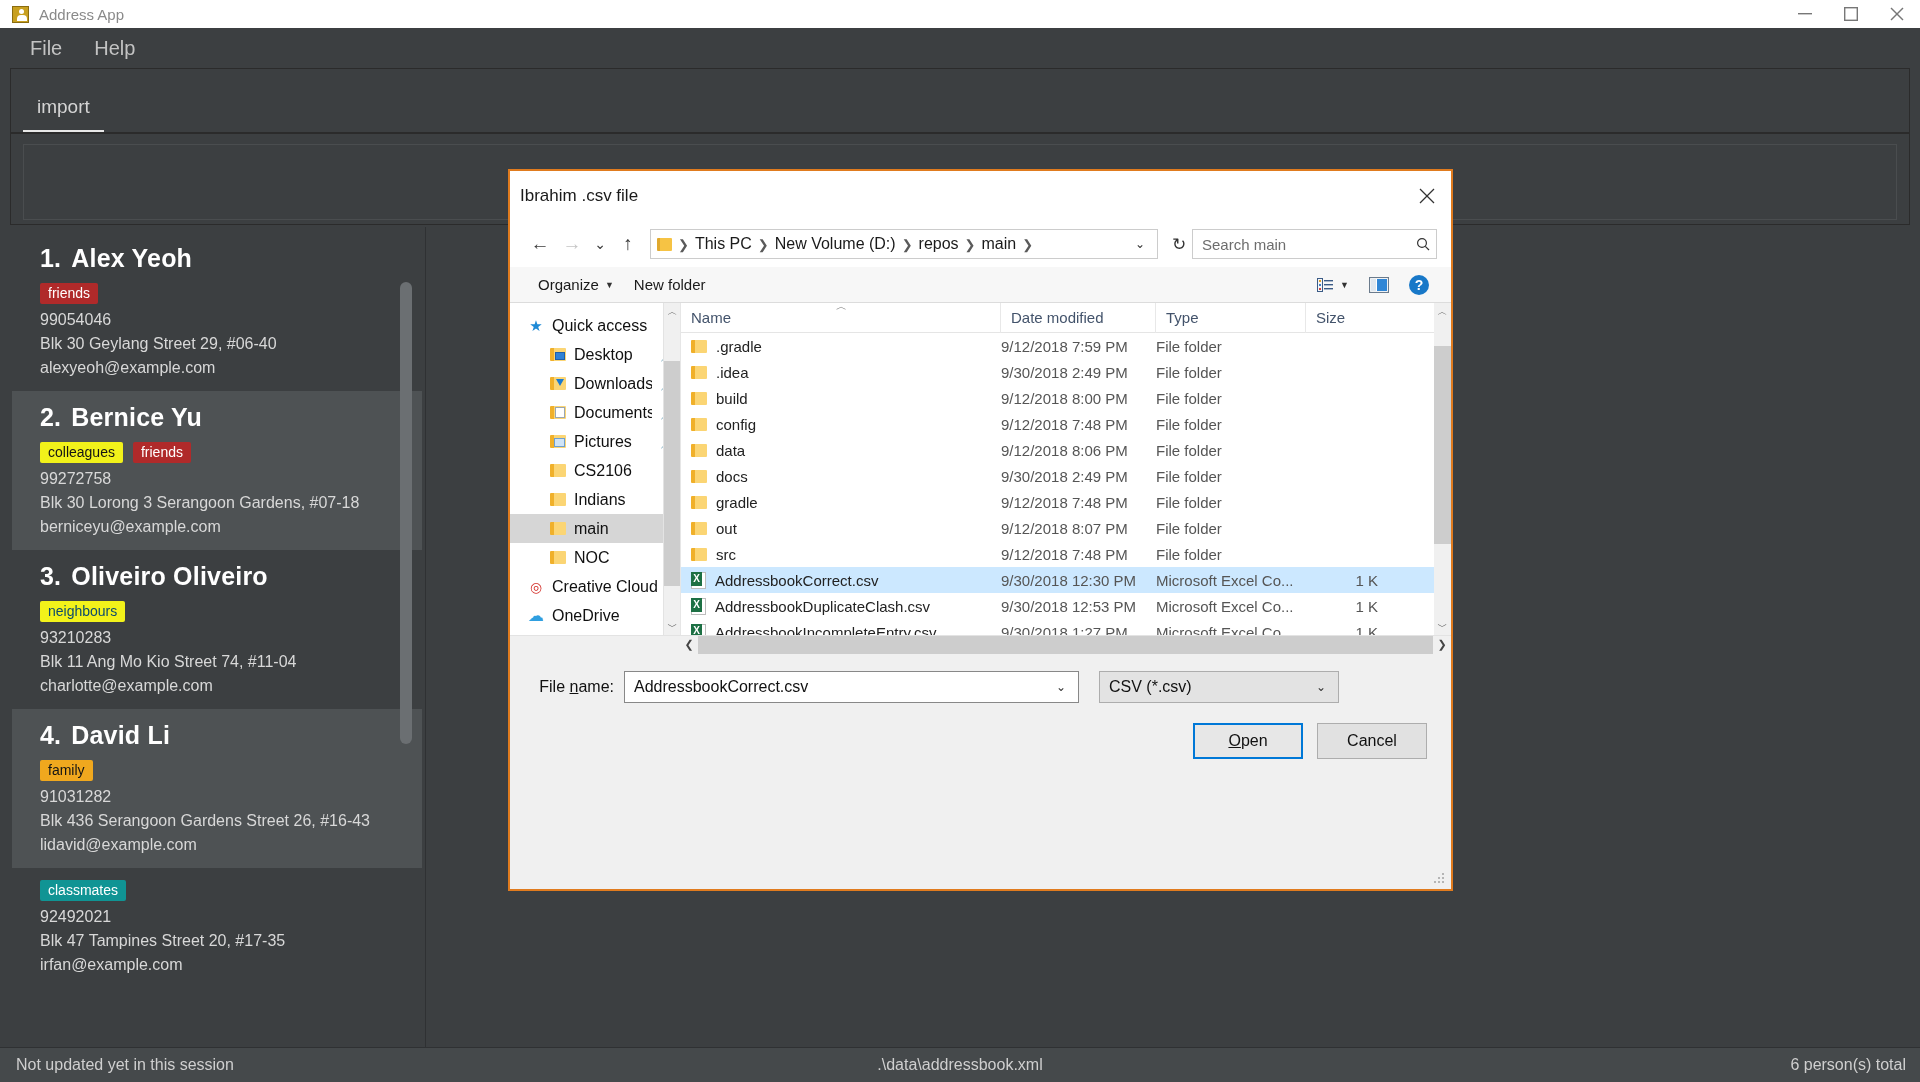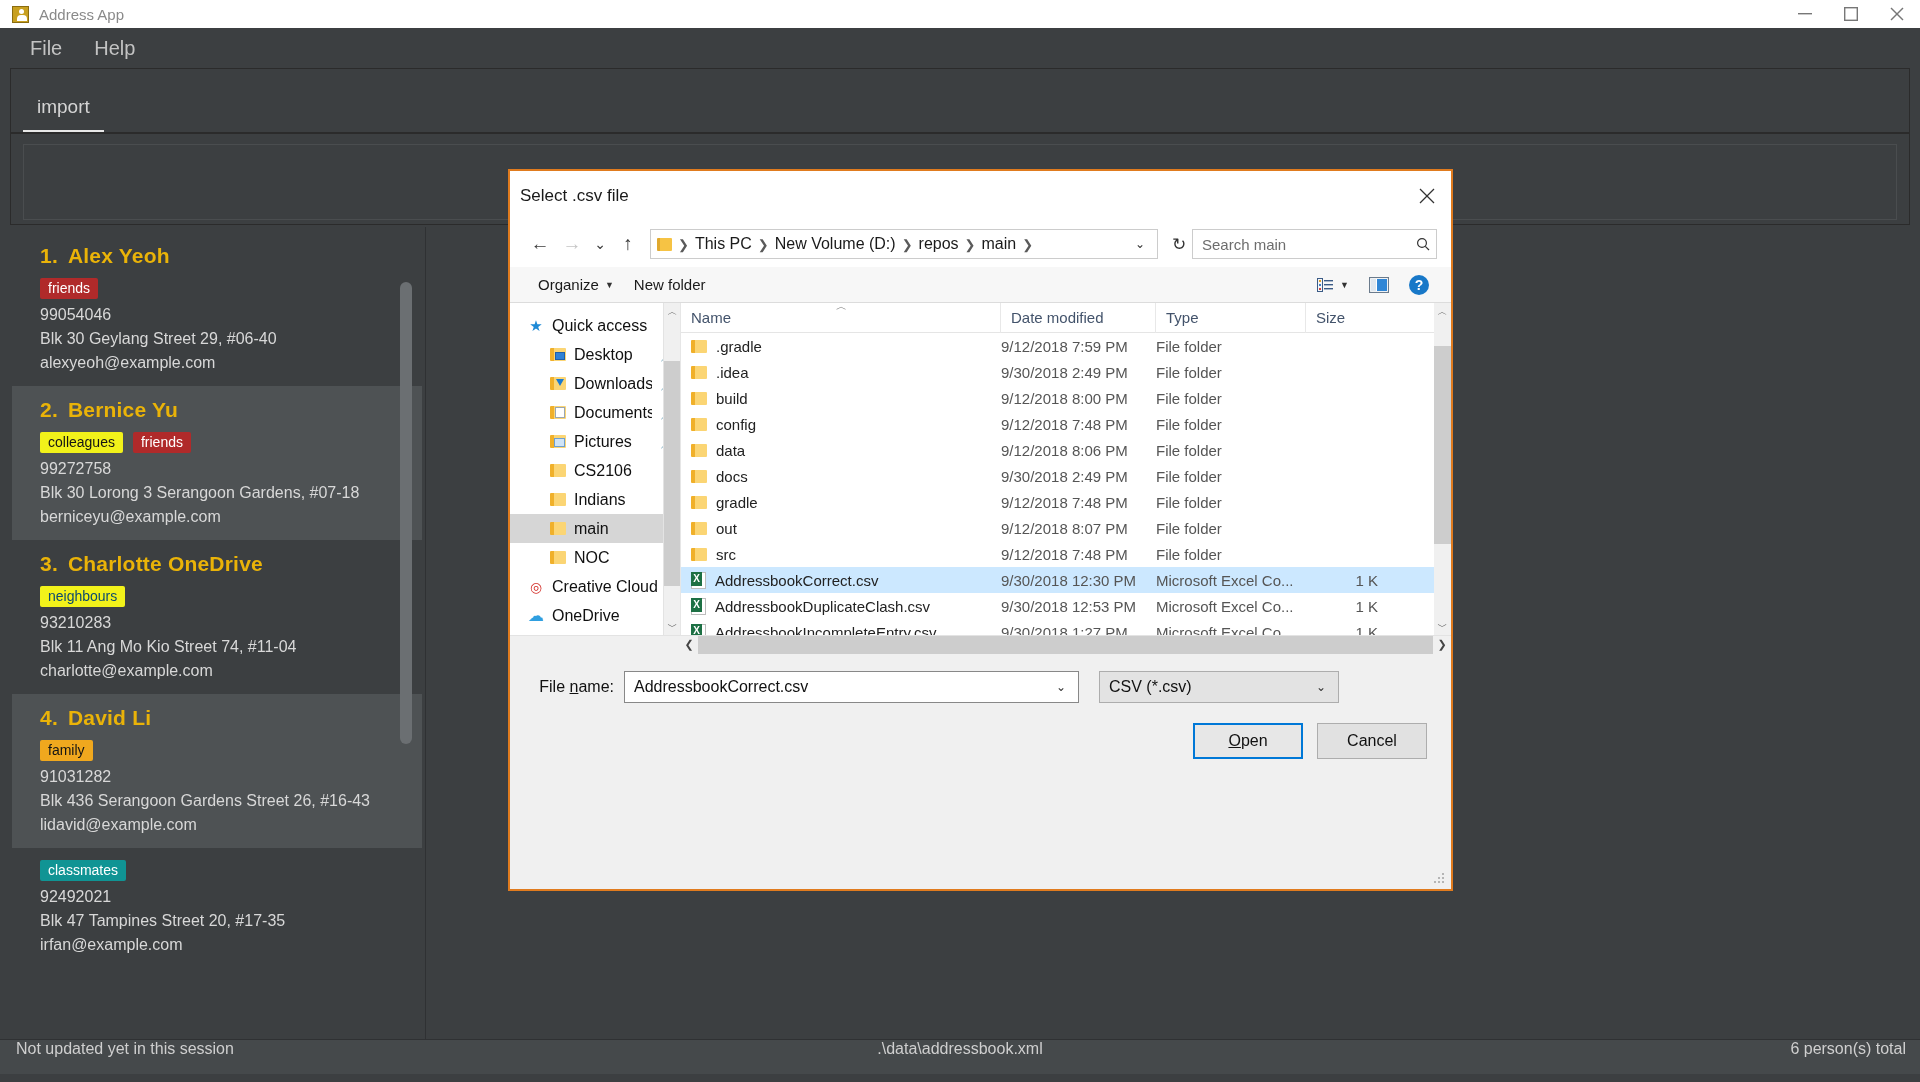--- a/index.html
+++ b/index.html
@@ -91,21 +91,21 @@
   }
 
   
   .contact-card {
     padding: 12px 0 14px 28px;
     color: #d6d6d6;
   }
   .contact-card.odd  { background: #3c3f41; }
   .contact-card.even { background: #4e5254; }
   .card-title {
-    font-size: 21px; font-weight: bold; color: #eab308; margin-bottom: 10px;
+    font-size: 25px; font-weight: bold; color: #ffffff; margin-bottom: 10px;
     letter-spacing: 0.2px;
   }
   .card-title .idx { margin-right: 10px; }
   .tag-row { display: flex; gap: 10px; margin-bottom: 7px; }
   .tag {
     font-size: 14px; padding: 3px 8px 4px 8px; border-radius: 2px; line-height: 1;
     white-space: nowrap;
   }
   .card-line { font-size: 16px; color: #d8d8d8; margin-top: 6px; }
 
@@ -114,24 +114,24 @@
     position: absolute; top: 0; right: 10px; width: 12px; height: 100%;
     background: transparent;
   }
   .list-scroll-thumb {
     position: absolute; left: 0; top: 50px; width: 12px; height: 462px;
     background: #6b6f72; border-radius: 6px;
   }
 
   
   .statusbar {
-    position: absolute; bottom: 8px; left: 0; width: 1920px; height: 35px;
+    position: absolute; bottom: 0; left: 0; width: 1920px; height: 35px;
     background: #45494b;
     border-top: 1px solid #2f3133;
-    display: flex; align-items: flex-start;
+    display: flex; align-items: center;
     font-size: 16px; color: #cfcfcf;
   }
   .status-left { padding-left: 16px; }
   .status-center { position: absolute; left: 0; width: 1920px; text-align: center; }
   .status-right { position: absolute; right: 14px; }
 
   
   .dialog {
     position: absolute; left: 508px; top: 169px; width: 945px; height: 722px;
     background: #f0f0f0;
@@ -418,21 +418,21 @@
           <div class="card-title"><span class="idx">2.</span><span>Bernice Yu</span></div>
           <div class="tag-row">
             <span class="tag" style="background: rgb(242, 242, 26); color: rgb(20, 20, 20);">colleagues</span>
             <span class="tag" style="background: rgb(176, 42, 42); color: rgb(255, 255, 255);">friends</span>
           </div>
           <div class="card-line">99272758</div>
           <div class="card-line">Blk 30 Lorong 3 Serangoon Gardens, #07-18</div>
           <div class="card-line">berniceyu@example.com</div>
         </div>
         <div class="contact-card odd">
-          <div class="card-title"><span class="idx">3.</span><span>Charlotte OneDrive</span></div>
+          <div class="card-title"><span class="idx">3.</span><span>Oliveiro Oliveiro</span></div>
           <div class="tag-row">
             <span class="tag" style="background: rgb(242, 242, 26); color: #0c4a6e;">neighbours</span>
           </div>
           <div class="card-line">93210283</div>
           <div class="card-line">Blk 11 Ang Mo Kio Street 74, #11-04</div>
           <div class="card-line">charlotte@example.com</div>
         </div>
         <div class="contact-card even">
           <div class="card-title"><span class="idx">4.</span><span>David Li</span></div>
           <div class="tag-row">
@@ -463,21 +463,21 @@
 
 <div class="statusbar">
   <div class="status-left">Not updated yet in this session</div>
   <div class="status-center">.\data\addressbook.xml</div>
   <div class="status-right">6 person(s) total</div>
 </div>
 
 <div class="dialog">
 
   <div class="dlg-titlebar">
-    <div class="dlg-title">Select .csv file</div>
+    <div class="dlg-title">Ibrahim .csv file</div>
     <div class="dlg-title-spacer"></div>
     <div class="dlg-close">
       <svg width="16" height="16">
           <line x1="1" y1="1" x2="15" y2="15" stroke="#333" stroke-width="1.3"></line>
           <line x1="15" y1="1" x2="1" y2="15" stroke="#333" stroke-width="1.3"></line>
         </svg>
     </div>
   </div>
 
   <div class="dlg-navbar">

